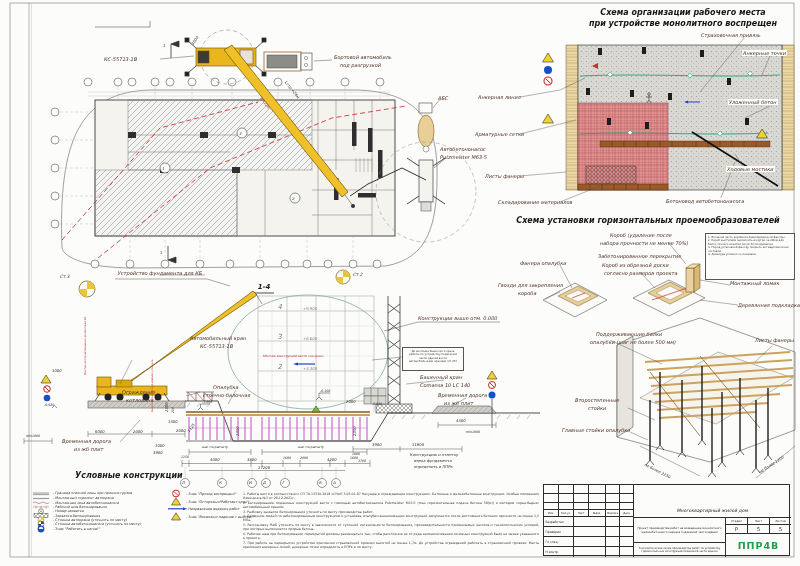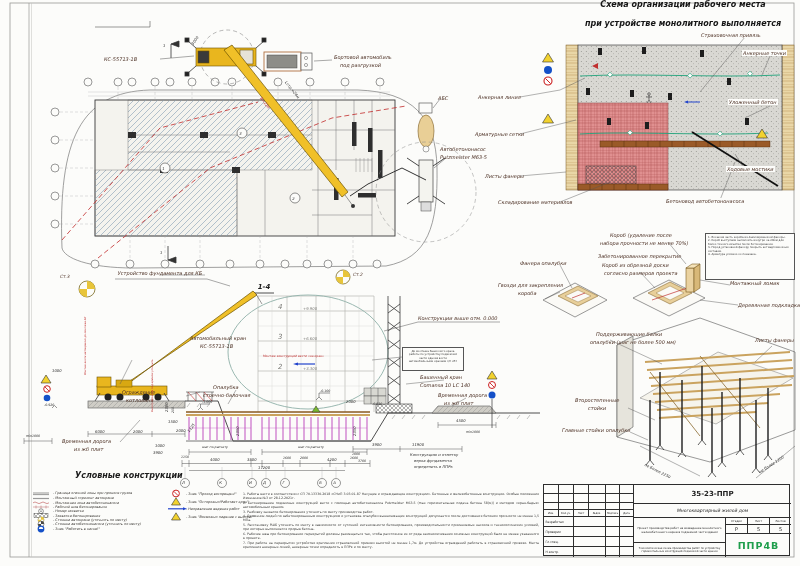--- a/index.html
+++ b/index.html
@@ -535,32 +535,33 @@
 <div class="lb" style="left:438px;top:95px">АБС</div>
 <div class="lb" style="left:440px;top:146px">Автобетононасос</div>
 <div class="lb" style="left:440px;top:154px">Putzmeister М63-5</div>
 <div class="lb" style="left:160px;top:270px;transform:translateX(-50%)">Устройство фундамента для КБ</div>
 <div class="lb s" style="left:60px;top:274px">Ст.3</div>
 <div class="lb s" style="left:353px;top:272px">Ст.2</div>
 <div class="dm" style="left:163.5px;top:165.5px;transform:translateX(-50%)">1</div>
 <div class="dm" style="left:293.5px;top:195.5px;transform:translateX(-50%)">2</div>
 <div class="dm" style="left:240.5px;top:130.5px;transform:translateX(-50%)">3</div>
 
-<div class="T tt2" style="left:683px;top:0;transform:translateX(-50%)">Схема организации рабочего места</div>
-<div class="T tt2" style="left:683px;top:19px;transform:translateX(-50%)">при устройстве монолитного выполняется</div>
+<div class="T tt2" style="left:683px;top:8px;transform:translateX(-50%)">Схема организации рабочего места</div>
+<div class="T tt2" style="left:683px;top:19px;transform:translateX(-50%)">при устройстве монолитного воспрещен</div>
 <div class="lb wbg" style="left:700px;top:32px">Страховочная привязь</div>
 <div class="lb wbg" style="left:742px;top:50px">Анкерные точки</div>
 <div class="lb" style="left:478px;top:94px">Анкерная линия</div>
 <div class="lb" style="left:475px;top:131px">Арматурные сетки</div>
 <div class="lb wbg" style="left:728px;top:99px">Уложенный бетон</div>
 <div class="lb wbg" style="left:726px;top:166px">Ходовые мостики</div>
 <div class="lb" style="left:485px;top:173px">Листы фанеры</div>
 <div class="lb" style="left:498px;top:199px">Складирование материалов</div>
 <div class="lb wbg" style="left:665px;top:198px">Бетоновод автобетононасоса</div>
 
+<div class="T tt2" style="left:648px;top:216px;transform:translateX(-50%)">Схема установки горизонтальных проемообразователей</div>
 <div class="lb" style="left:610px;top:232px">Короб (удаление после</div>
 <div class="lb" style="left:600px;top:240px">набора прочности не менее 70%)</div>
 <div class="lb" style="left:520px;top:260px">Фанера опалубки</div>
 <div class="lb" style="left:598px;top:253px">Забетонированное перекрытие</div>
 <div class="lb" style="left:602px;top:262px">Короб из обрезной доски</div>
 <div class="lb" style="left:604px;top:270px">согласно размеров проекта</div>
 <div class="lb" style="left:498px;top:282px">Гвозди для закрепления</div>
 <div class="lb" style="left:518px;top:290px">короба</div>
 <div class="lb" style="left:730px;top:280px">Монтажный ломик</div>
 <div class="lb" style="left:738px;top:302px">Деревянная подкладка</div>
@@ -707,21 +708,20 @@
   <div class="cell" style="left:76px;top:42px;width:14px;height:10px"></div>
   <div class="cell tbl" style="left:0;top:52px;width:30px;height:10px">Гл.спец.</div>
   <div class="cell" style="left:30px;top:52px;width:32px;height:10px"></div>
   <div class="cell" style="left:62px;top:52px;width:14px;height:10px"></div>
   <div class="cell" style="left:76px;top:52px;width:14px;height:10px"></div>
   <div class="cell tbl nb" style="left:0;top:62px;width:30px;height:10px">Н.контр.</div>
   <div class="cell nb" style="left:30px;top:62px;width:32px;height:10px"></div>
   <div class="cell nb" style="left:62px;top:62px;width:14px;height:10px"></div>
   <div class="cell nb" style="left:76px;top:62px;width:14px;height:10px"></div>
 
-  <div class="cell nr" style="left:90px;top:0;width:157px;height:19px;font:600 7px 'DejaVu Sans',sans-serif">35-23-ППР</div>
   <div class="cell nr" style="left:90px;top:19px;width:157px;height:14px;font:italic 4.5px 'DejaVu Sans',sans-serif">Многоквартирный жилой дом</div>
   <div class="cell" style="left:90px;top:33px;width:92px;height:25px;font:2.8px 'DejaVu Sans',sans-serif;padding:1px 3px">Проект производства работ на возведение монолитного железобетонного каркаса подземной части здания</div>
   <div class="cell nb" style="left:90px;top:58px;width:92px;height:14px;font:2.6px 'DejaVu Sans',sans-serif;padding:1px 3px">Технологическая схема производства работ по устройству горизонтальных конструкций подземной части здания</div>
   <div class="cell" style="left:182px;top:33px;width:22px;height:7px;font-size:2.8px">Стадия</div>
   <div class="cell" style="left:204px;top:33px;width:22px;height:7px;font-size:2.8px">Лист</div>
   <div class="cell nr" style="left:226px;top:33px;width:21px;height:7px;font-size:2.8px">Листов</div>
   <div class="cell" style="left:182px;top:40px;width:22px;height:9px;font-size:5px">Р</div>
   <div class="cell" style="left:204px;top:40px;width:22px;height:9px;font-size:5px">5</div>
   <div class="cell nr" style="left:226px;top:40px;width:21px;height:9px;font-size:5px">5</div>
   <div class="cell nr nb" style="left:182px;top:49px;width:65px;height:23px">

